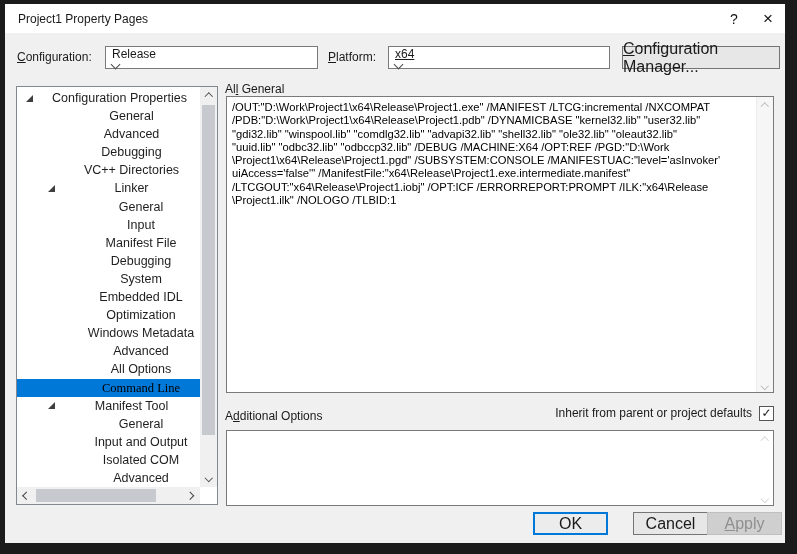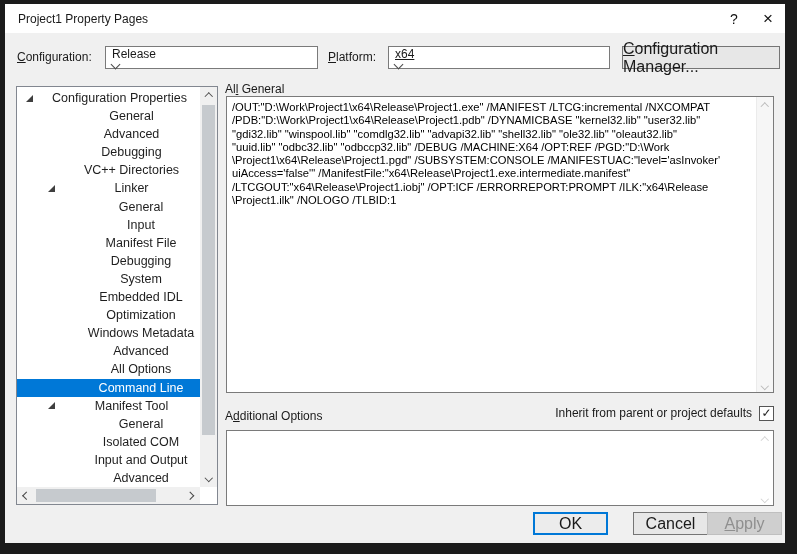--- a/index.html
+++ b/index.html
@@ -58,21 +58,21 @@
     background: #ffffff; border: 1px solid #828790; text-align: center;
   }
   .tree-rows { position: absolute; left: 0; top: 2px; width: 183px; height: 398px; overflow: hidden; }
   .trow {
     position: relative; height: 18.1px; line-height: 18.1px; font-size: 12.5px;
     color: #1e1e1e; white-space: nowrap; cursor: default;
   }
   .trow.lvl0 { padding-left: 22px; }
   .trow.lvl1 { padding-left: 46px; }
   .trow.lvl2 { padding-left: 65px; }
-  .trow.sel { background: #0078d7; color: #ffffff; }
+  .trow.sel { background: #0078d7; color: #000000; font-family: Liberation Serif, serif; }
   .tri {
     position: absolute; top: 5.5px; width: 0; height: 0;
     border-bottom: 7px solid #3f3f3f; border-left: 7px solid transparent;
   }
   .trow.lvl0 .tri { left: 9px; }
   .trow.lvl1 .tri { left: 31px; }
   .vsb {
     position: absolute; right: 0; top: 0; width: 17px; height: 400px; background: #f0f0f0;
     display: flex; flex-direction: column; align-items: center;
   }
@@ -165,22 +165,22 @@
         <div class="trow lvl2"><span>Debugging</span></div>
         <div class="trow lvl2"><span>System</span></div>
         <div class="trow lvl2"><span>Embedded IDL</span></div>
         <div class="trow lvl2"><span>Optimization</span></div>
         <div class="trow lvl2"><span>Windows Metadata</span></div>
         <div class="trow lvl2"><span>Advanced</span></div>
         <div class="trow lvl2"><span>All Options</span></div>
         <div class="trow lvl2 sel"><span>Command Line</span></div>
         <div class="trow lvl1"><span class="tri"></span><span>Manifest Tool</span></div>
         <div class="trow lvl2"><span>General</span></div>
+        <div class="trow lvl2"><span>Input and Output</span></div>
         <div class="trow lvl2"><span>Isolated COM</span></div>
-        <div class="trow lvl2"><span>Input and Output</span></div>
         <div class="trow lvl2"><span>Advanced</span></div>
       </div>
     <div class="vsb">
       <div class="arr">
           <span class="chev up sm"></span>
         </div>
       <div class="thumb"></div>
       <div class="arr" style="position:absolute; bottom:0;">
           <span class="chev down sm"></span>
         </div>

